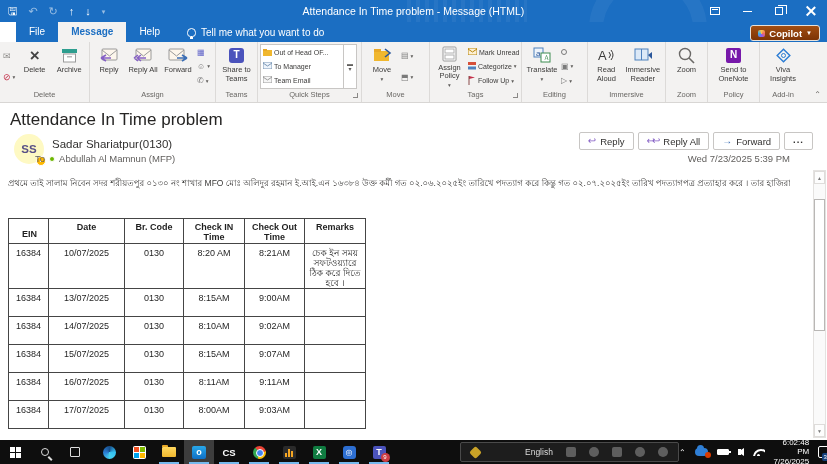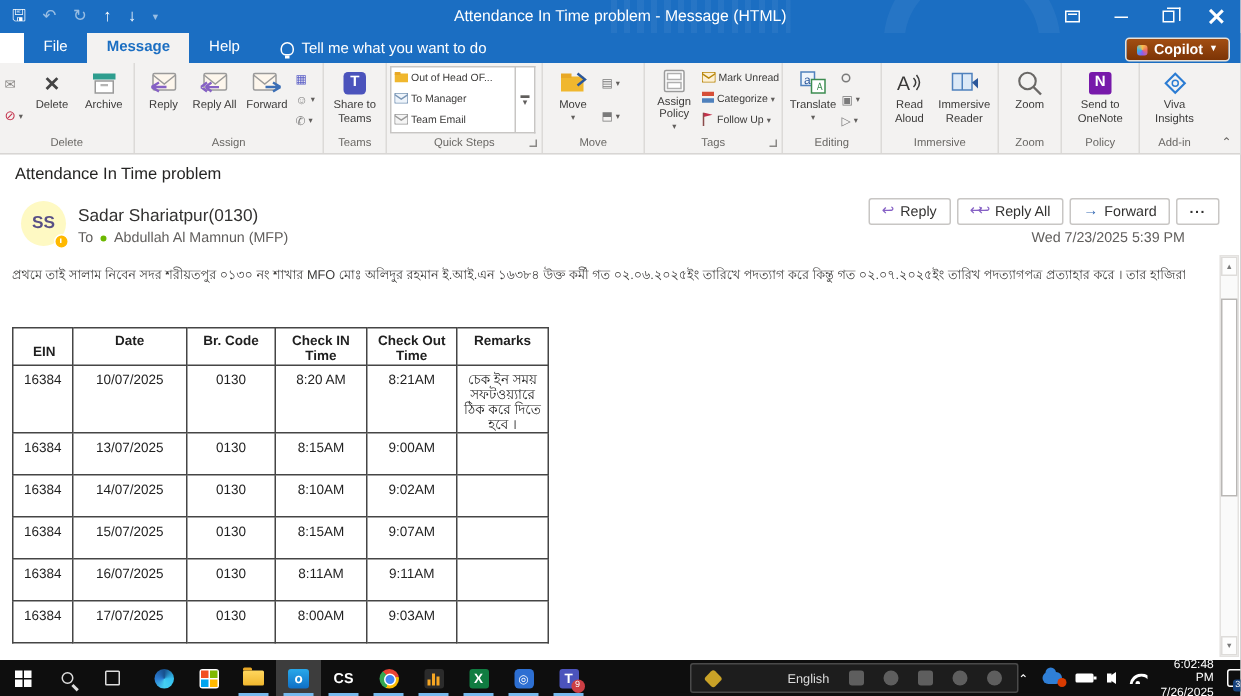--- a/index.html
+++ b/index.html
@@ -58,28 +58,28 @@
   .smallcol { display:flex; flex-direction:column; justify-content:space-around; padding:1px 1px; }
   .sb { display:flex; align-items:center; gap:2px; font-size:7px; color:#3b3a39; height:13px; white-space:nowrap; }
   .scaret { font-size:5.5px; color:#605e5c; }
   .qsbox { width:84px; background:#fff; border:1px solid #c8c6c4; display:flex; flex-direction:column; justify-content:space-around; padding:1px 2px; }
   .qsmore { width:13px; border:1px solid #c8c6c4; border-left:none; background:#fff; display:flex; flex-direction:column;
        align-items:center; justify-content:center; font-size:6px; color:#605e5c; line-height:5px; }
   .xicon { font-size:17px; color:#444; font-weight:bold; line-height:17px; }
   .collapse-chev { position:absolute; right:6px; top:90px; font-size:8px; color:#696764; }
 
   
-  #subject { position:absolute; left:10px; top:110px; font-size:11px; color:#252423; }
+  #subject { position:absolute; left:10px; top:110px; font-size:17px; color:#252423; }
   #avatar { position:absolute; left:14px; top:134px; width:30px; height:30px; border-radius:50%; background:#fef9c3;
        color:#584f86; font-size:11.5px; font-weight:bold; display:flex; align-items:center; justify-content:center; }
   #avatar .pbadge { position:absolute; right:-2px; bottom:-2px; width:10px; height:10px; border-radius:50%;
        background:#ffb900; border:1.5px solid #fff; }
   #avatar .pbadge::after { content:""; position:absolute; left:3px; top:1.5px; width:1px; height:3px; background:#fff; }
   #sender { position:absolute; left:52px; top:138px; font-size:11.5px; color:#323130; }
-  #toline { position:absolute; left:52px; top:153px; font-size:9.5px; color:#605e5c; display:flex; align-items:center; gap:4px; }
+  #toline { position:absolute; left:35px; top:153px; font-size:9.5px; color:#605e5c; display:flex; align-items:center; gap:4px; }
   .presence { width:6px; height:6px; border-radius:50%; background:#6bb700; border:1px solid #fff; }
   #hdr-actions { position:absolute; right:14px; top:132px; display:flex; gap:4px; }
   .hbtn { height:18px; display:flex; align-items:center; gap:4px; padding:0 8px; background:#fff;
        border:1px solid #c8c6c4; border-radius:2px; font-size:9.5px; color:#323130; }
   .hbtn .ai { font-size:10px; line-height:1; }
   .purple { color:#8661c5; } .blue { color:#3b6eb5; }
   #hdr-date { position:absolute; right:37px; top:153px; font-size:9.5px; color:#605e5c; }
   #mail-body { position:absolute; left:8px; top:177px; width:782px; font-size:8.5px; color:#3b3a39;
        white-space:nowrap; overflow:hidden; }
 

